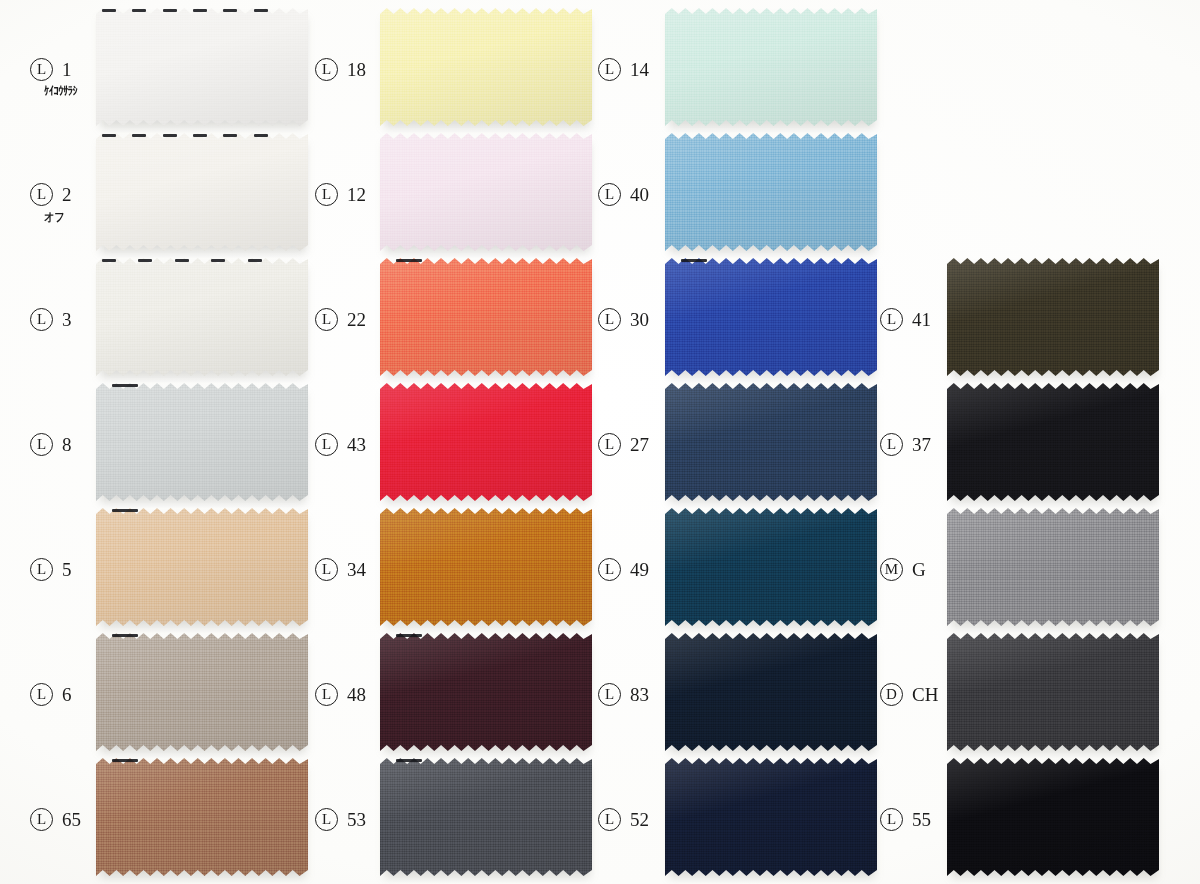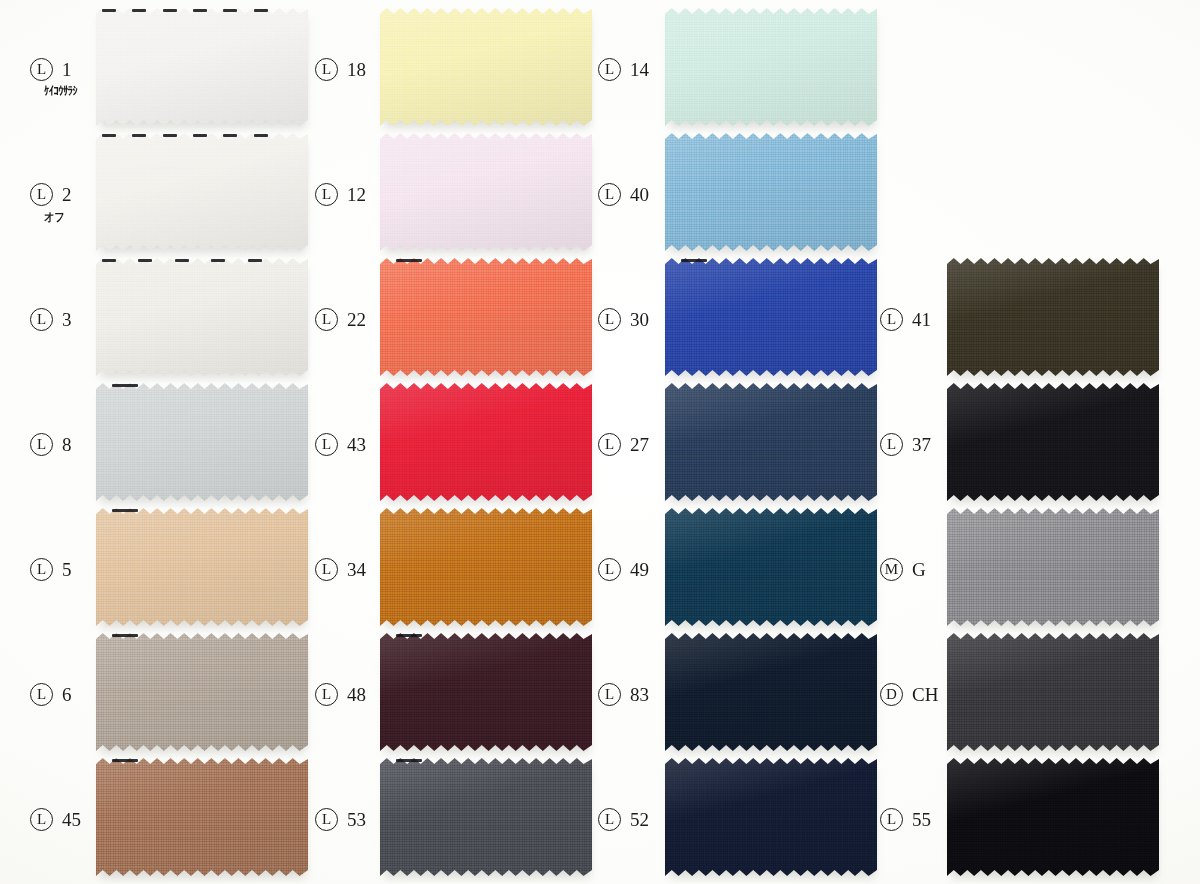--- a/index.html
+++ b/index.html
@@ -236,21 +236,21 @@
       <div class="shadow" style="left: 100px; top: 768px; width: 206px; height: 110px;"></div>
       <div class="swatch" style="left: 96px; top: 758px; width: 212px; height: 118px;">
         <div class="fab" style="background: rgb(164, 117, 90);">
           <div class="weave"></div>
           <div class="shade"></div>
         </div>
       </div>
       <div class="tick" style="left: 112px; top: 759px; width: 26px;"></div>
       <div class="label" style="left: 30px; top: 808px;">
         <span class="code-circle">L</span>
-        <span class="code-num">45</span>
+        <span class="code-num">65</span>
       </div>
     </div>
     <div class="cell">
       <div class="shadow" style="left: 384px; top: 18px; width: 206px; height: 110px;"></div>
       <div class="swatch" style="left: 380px; top: 8px; width: 212px; height: 118px;">
         <div class="fab" style="background: rgb(247, 242, 184);">
           <div class="weave"></div>
           <div class="shade"></div>
         </div>
       </div>

